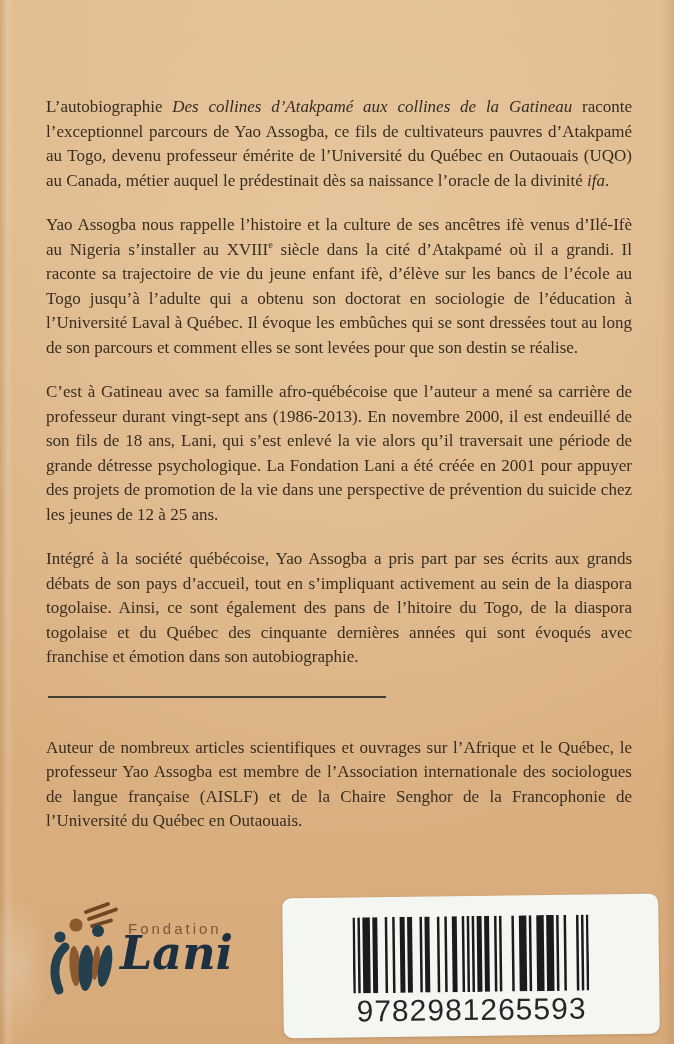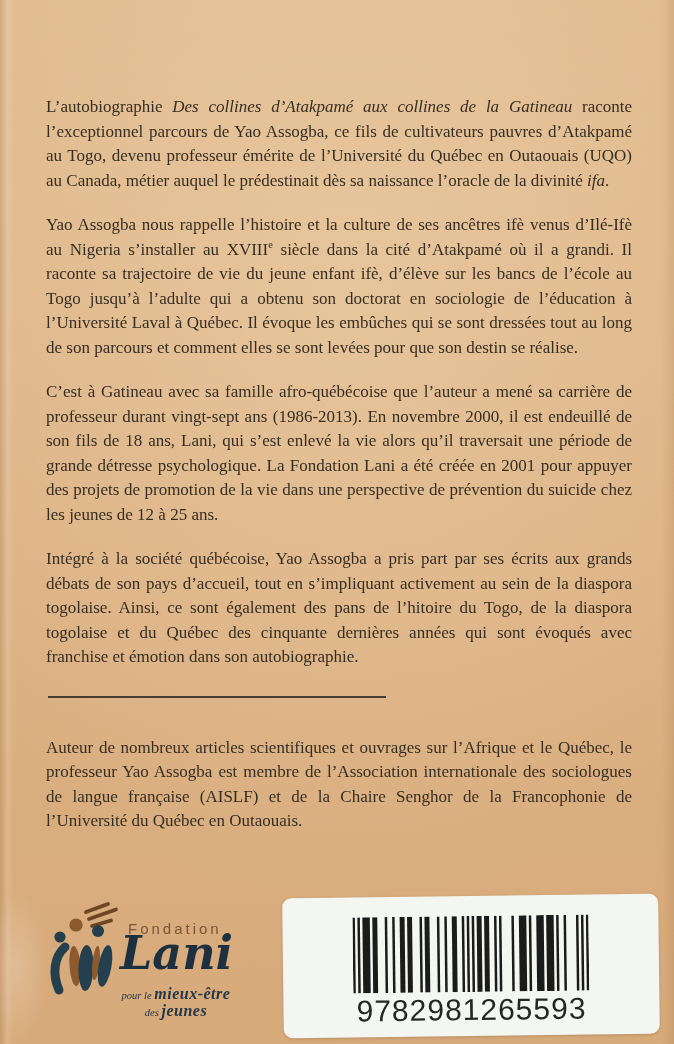--- a/index.html
+++ b/index.html
@@ -71,24 +71,20 @@
       <circle cx="28" cy="25" r="6.6" fill="#8c5a2e"></circle>
       <circle cx="50" cy="31" r="6" fill="#24404f"></circle>
       <path d="M17 47 C6 57 4 74 11 90" stroke="#24404f" stroke-width="9" stroke-linecap="round" fill="none"></path>
       <ellipse cx="27" cy="66" rx="5.5" ry="20" fill="#8c5a2e" transform="rotate(-4 27 66)"></ellipse>
       <ellipse cx="38" cy="68" rx="7.5" ry="23" fill="#24404f" transform="rotate(2 38 68)"></ellipse>
       <ellipse cx="48" cy="63" rx="3.6" ry="17" fill="#8c5a2e" transform="rotate(6 48 63)"></ellipse>
       <ellipse cx="57" cy="66" rx="6.5" ry="21" fill="#24404f" transform="rotate(10 57 66)"></ellipse>
     </svg>
     <div class="logo-fondation">Fondation</div>
     <div class="logo-lani">Lani</div>
-    <div class="logo-tagline">
-      <span class="tg-small">pour le </span><span class="tg-big">mieux-être</span><br>
-      <span class="tg-small">des </span><span class="tg-big">jeunes</span>
-    </div>
   </div>
 
   <div class="barcode-label">
     <svg id="barcode" viewBox="0 0 95 60" preserveAspectRatio="none" aria-hidden="true">
         <rect x="0" y="0" width="1" height="60" fill="#1b1b1b"></rect>
         <rect x="2" y="0" width="1" height="60" fill="#1b1b1b"></rect>
         <rect x="4" y="0" width="3" height="60" fill="#1b1b1b"></rect>
         <rect x="8" y="0" width="2" height="60" fill="#1b1b1b"></rect>
         <rect x="13" y="0" width="1" height="60" fill="#1b1b1b"></rect>
         <rect x="16" y="0" width="1" height="60" fill="#1b1b1b"></rect>

